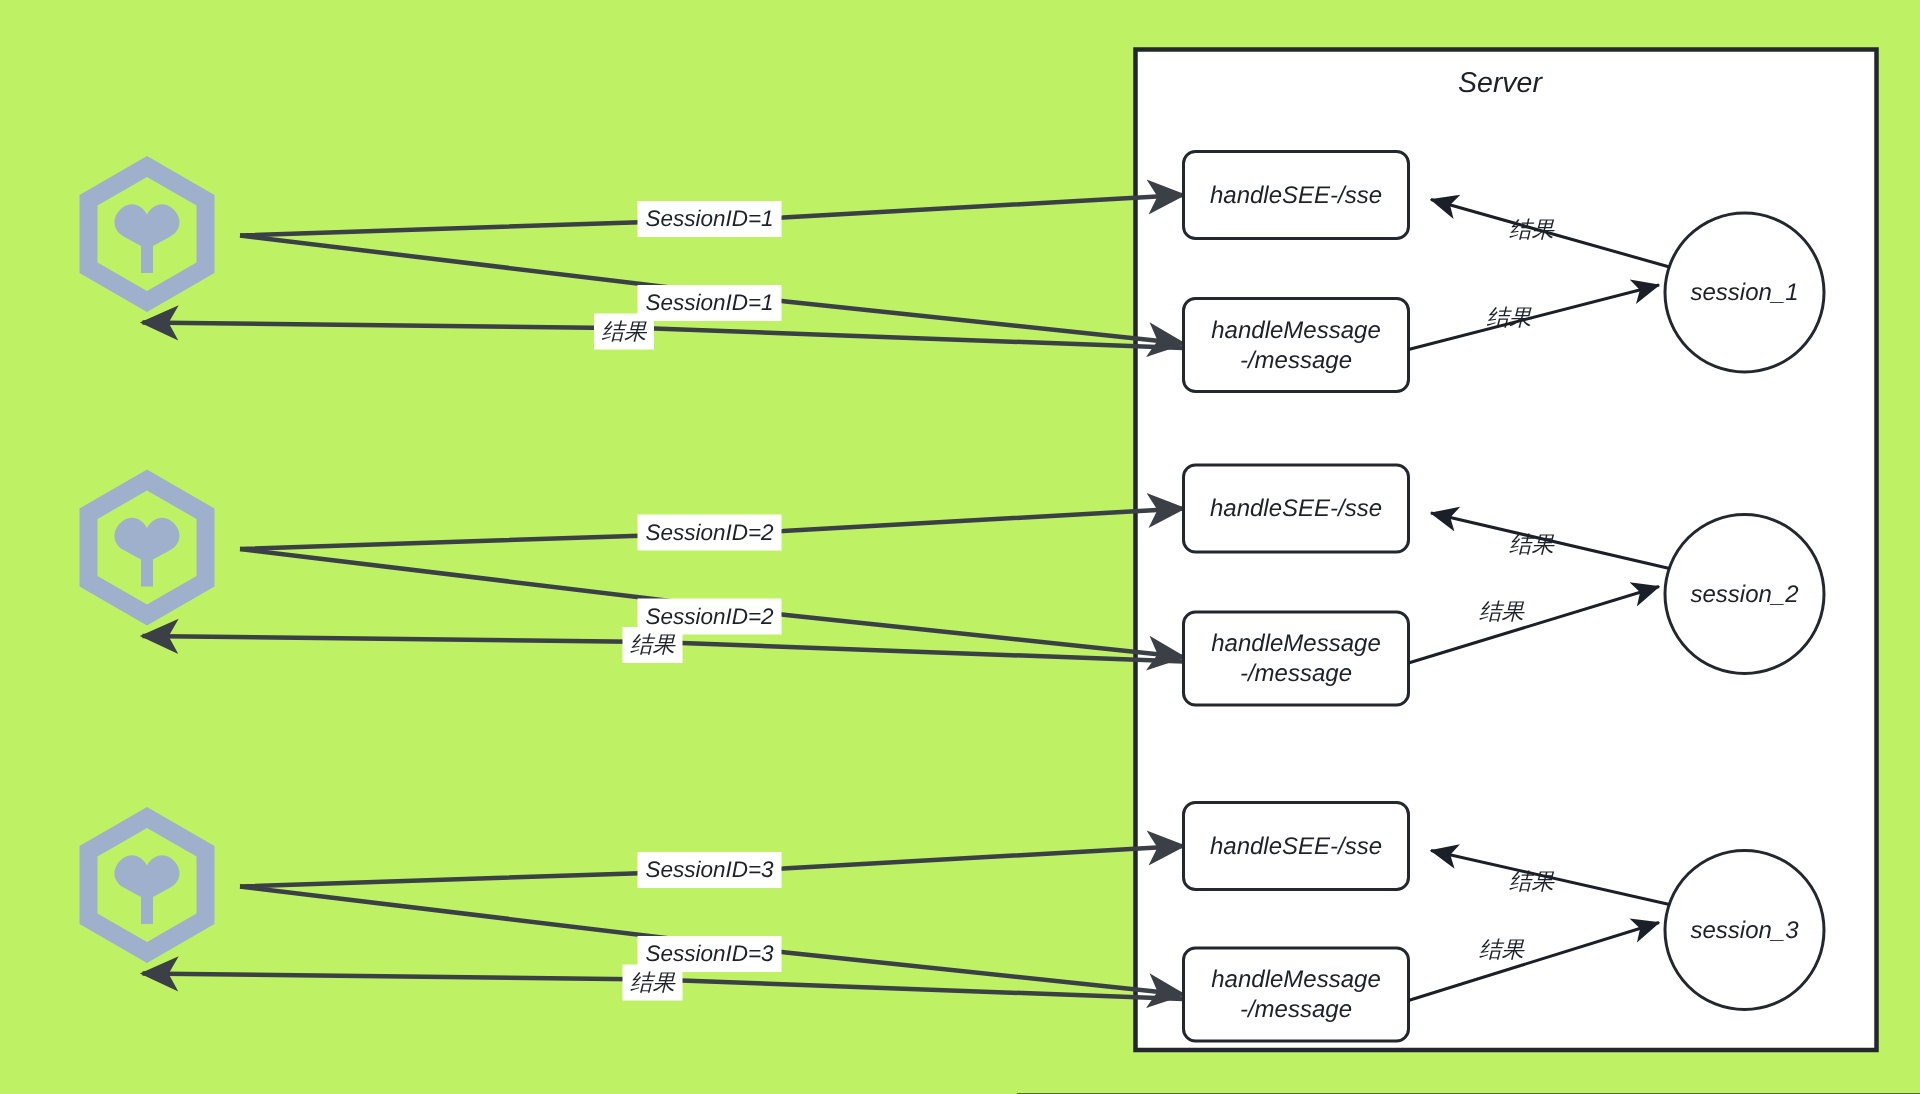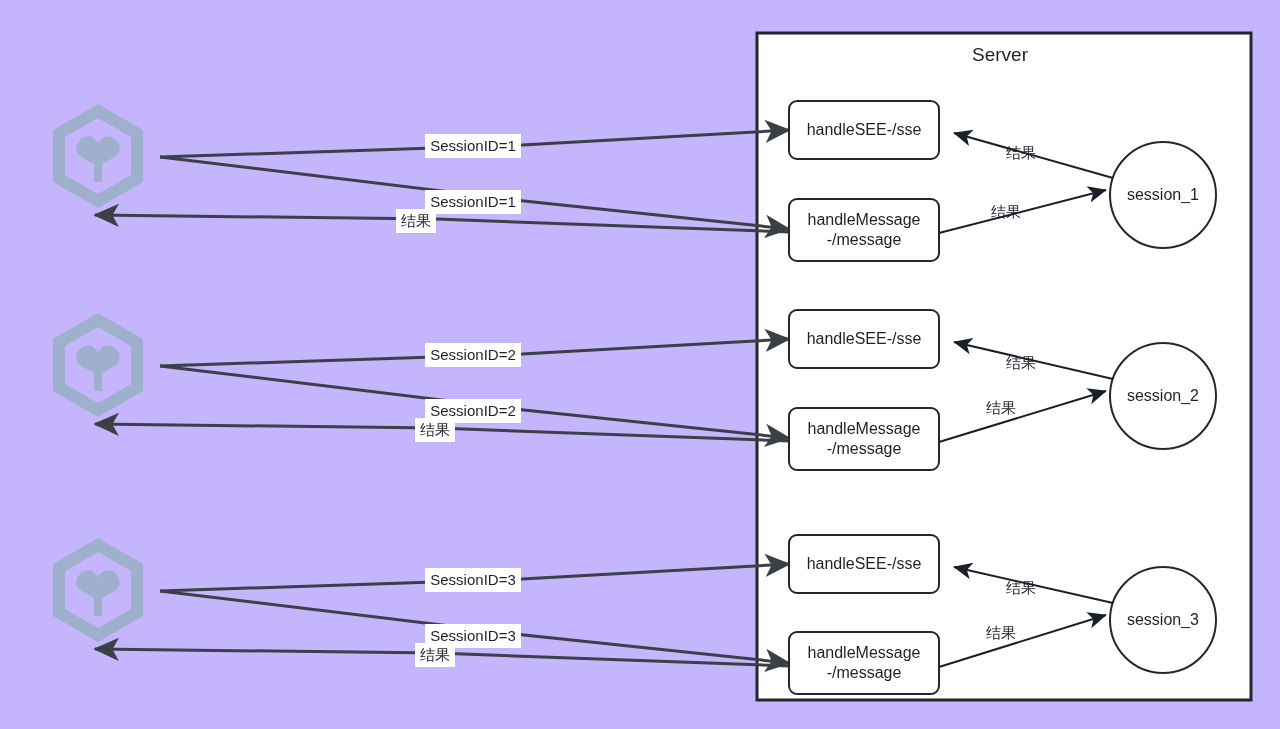--- a/index.html
+++ b/index.html
@@ -4,23 +4,24 @@
 <style>
   html, body {
     margin: 0;
     padding: 0;
     background: #000000;
   }
   #stage {
     position: relative;
     width: 1280px;
     height: 729px;
-    background: #c4b5fd;
+    background: #bef264;
     overflow: hidden;
     font-family: "Liberation Sans", sans-serif;
+    font-style: italic;
   }
   #diagram-svg {
     position: absolute;
     left: 0;
     top: 0;
     width: 1280px;
     height: 729px;
   }
   .edge-line {
     stroke: #3b3f46;

